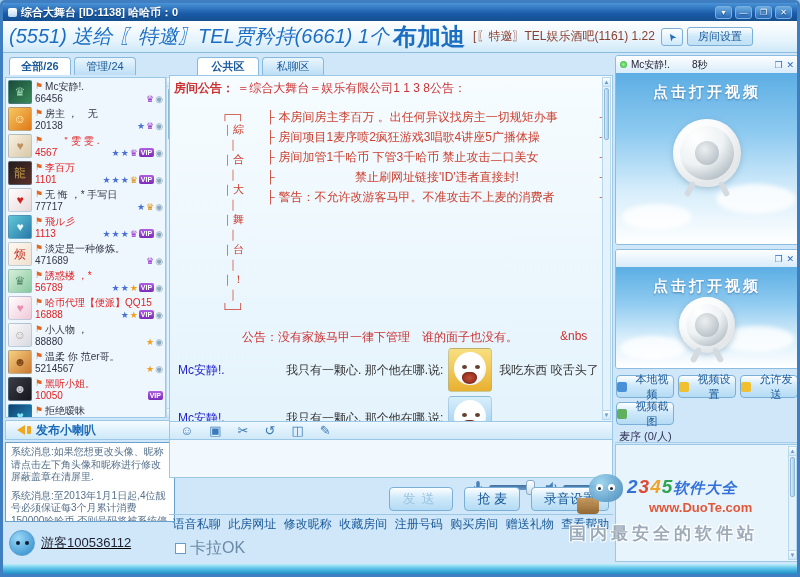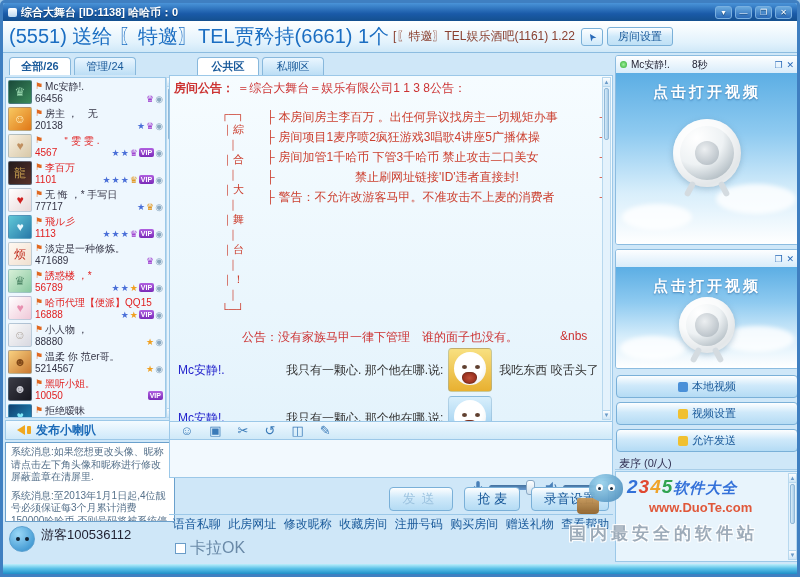--- a/index.html
+++ b/index.html
@@ -11,21 +11,21 @@
     background:linear-gradient(#4a94d8,#1a5aa8 60%,#14508f);display:flex;align-items:center;
     color:#fff;font-size:11px;font-weight:bold;padding:0 5px;text-shadow:0 1px 1px #0a3a6a;}
   .app-ico{width:9px;height:9px;background:linear-gradient(#fff,#bcd8f0);border-radius:2px;margin-right:4px;flex:none;}
   .win-controls{margin-left:auto;display:flex;gap:3px;}
   .wc{width:17px;height:13px;border:1px solid #7ab0e0;border-radius:3px;font-size:8px;line-height:11px;
     text-align:center;background:linear-gradient(#6aaade,#2a6ab8);color:#fff;font-weight:normal;}
   
   .marquee{position:absolute;left:0;top:18px;right:0;height:32px;
     background:linear-gradient(#ffffff,#e2f2fc 70%,#cfe8f8);border-bottom:1px solid #8cbce0;
     display:flex;align-items:center;padding:0 6px;white-space:nowrap;overflow:hidden;}
-  .mq-big{color:#1b6ec2;font-size:20px;}
+  .mq-big{color:#1b6ec2;font-size:20px;font-style:italic;}
   .mq-gift{color:#1b6ec2;font-size:24px;font-weight:bold;margin:0 4px;}
   .mq-small{color:#8a4030;font-size:12px;margin-left:4px;}
   .mq-btn{width:22px;height:18px;border:1px solid #7ab0d8;border-radius:3px;margin:0 4px 0 6px;
     background:linear-gradient(#fdfeff,#cfe9fa);color:#2a6ab8;font-size:10px;line-height:16px;text-align:center;}
   .mq-btn .ar{display:inline-block;transform:rotate(-125deg);}
   .room-set{height:19px;border:1px solid #7ab0d8;border-radius:3px;padding:0 10px;
     background:linear-gradient(#fdfeff,#cfe9fa 50%,#bfe0f5);color:#1a5a9a;font-size:11px;line-height:17px;}
   
   .col-left{position:absolute;left:2px;top:52px;width:170px;bottom:12px;}
   .col-mid{position:absolute;left:166px;top:52px;width:444px;bottom:12px;display:flex;flex-direction:column;}
@@ -53,21 +53,21 @@
     border-radius:2px;padding:0 2px;line-height:9px;}
   
   .horn-bar{position:absolute;left:0;right:0;bottom:122px;height:20px;display:flex;align-items:center;
     background:linear-gradient(#f4fbff,#cfe9fa);border:1px solid #9cc8e8;padding:0 6px;
     color:#1a6ab8;font-size:12px;font-weight:bold;}
   .horn-ico{width:0;height:0;border:5px solid transparent;border-right:8px solid #f0a820;margin-right:2px;}
   .horn-ico2{width:4px;height:8px;background:#f0a820;margin-right:5px;border-radius:1px;}
   .sysmsg{position:absolute;left:0;right:0;bottom:40px;height:80px;background:#fff;
     border:1px solid #6aa0cc;padding:3px 5px;color:#55708a;font-size:10px;line-height:12.5px;overflow:hidden;}
   .sysmsg p{margin:0 0 6px 0;}
-  .guest-row{position:absolute;left:0;right:0;bottom:2px;height:34px;display:flex;padding:0 4px;}
+  .guest-row{position:absolute;left:0;right:0;bottom:2px;height:34px;display:flex;align-items:center;padding:0 4px;text-decoration:underline;}
   .guest-av{width:26px;height:26px;border-radius:50%;flex:none;position:relative;
     background:radial-gradient(circle at 35% 30%,#9ad8f8,#2a88c8);border:1px solid #5aa0d0;}
   .guest-av::before{content:"";position:absolute;left:6px;top:10px;width:4px;height:4px;border-radius:50%;
     background:#123;box-shadow:9px 0 0 #123;}
   .guest-name{font-size:13px;color:#223;margin-left:6px;}
   
   .chat-area{position:relative;flex:1;margin-top:0;background:linear-gradient(#f6fcff,#e4f3fc);
     border:1px solid #9cc8e8;overflow:hidden;}
   .room-notice{padding:4px 4px 0 4px;font-size:12px;color:#cc3333;}
   .room-notice b{font-weight:bold;}
@@ -140,21 +140,21 @@
   .cam-ico{position:absolute;left:50%;top:46px;width:68px;height:68px;margin-left:-34px;}
   .v-p2 .cam-ico{top:30px;width:56px;height:56px;margin-left:-28px;}
   .cam-ring{position:absolute;inset:0;border-radius:50%;
     background:radial-gradient(circle at 35% 28%,#ffffff,#eef2f4 40%,#aeb9c0 72%,#e2e8ec);
     box-shadow:inset 0 0 0 7px rgba(255,255,255,.65),0 2px 6px rgba(90,130,160,.4);}
   .cam-hole{position:absolute;left:50%;top:50%;width:24px;height:24px;margin:-12px 0 0 -12px;border-radius:50%;
     background:radial-gradient(circle at 40% 35%,#eceff1,#aab4bc);}
   .cam-fl,.cam-fr{position:absolute;bottom:-10px;width:6px;height:16px;border-radius:3px;background:#d4dbe0;}
   .cam-fl{left:14px;transform:rotate(28deg);}
   .cam-fr{right:14px;transform:rotate(-28deg);}
-  .v-btns{flex:none;display:grid;grid-template-columns:1fr;gap:4px;padding:6px 1px 2px;}
+  .v-btns{flex:none;display:grid;grid-template-columns:1fr 1fr 1fr;gap:4px;padding:6px 1px 2px;text-align:center;}
   .v-btn{height:23px;border:1px solid #7ab0d8;border-radius:4px;display:flex;align-items:center;
     justify-content:center;gap:4px;background:linear-gradient(#fdfeff,#cfe9fa 45%,#b4dbf4);
     font-size:11px;color:#1a5a9a;}
   .vb-ico{width:10px;height:10px;border-radius:2px;flex:none;}
   .queue-label{flex:none;height:16px;font-size:11px;color:#335;padding:2px 4px 0;border-bottom:1px solid #a8cde8;}
   .queue-list{position:relative;flex:1;background:#e8f4fc;border:1px solid #9cc8e8;margin-top:1px;overflow:hidden;}
   
   .watermark{position:absolute;right:2px;bottom:12px;width:230px;height:92px;pointer-events:none;opacity:.95;}
   .wm-mascot{position:absolute;left:12px;top:4px;width:46px;height:40px;}
   .wm-head{position:absolute;right:0;top:0;width:34px;height:28px;border-radius:50% 50% 45% 45%;
@@ -186,20 +186,21 @@
     <div class="win-controls">
       <span class="wc">▾</span>
       <span class="wc">—</span>
       <span class="wc">❐</span>
       <span class="wc">✕</span>
     </div>
   </div>
 
   <div class="marquee">
     <span class="mq-big">(5551) 送给 〖特邀〗TEL贾矜持(6661) 1个</span>
+    <span class="mq-gift">布加迪</span>
     <span class="mq-small">[〖特邀〗TEL娱乐酒吧(1161) 1.22</span>
     <span class="mq-btn"><span class="ar">➤</span></span>
     <span class="room-set">房间设置</span>
   </div>
 
   <div class="col-left">
     <div class="tabs">
       <span class="tab active">全部/26</span>
       <span class="tab">管理/24</span>
     </div>
@@ -631,20 +632,24 @@
         <span>本地视频</span>
       </span>
       <span class="v-btn">
         <span class="vb-ico" style="background:#f0c030"></span>
         <span>视频设置</span>
       </span>
       <span class="v-btn">
         <span class="vb-ico" style="background:#f0c030"></span>
         <span>允许发送</span>
       </span>
+      <span class="v-btn">
+        <span class="vb-ico" style="background:#60b060"></span>
+        <span>视频截图</span>
+      </span>
     </div>
     <div class="queue-label">麦序 (0/人)</div>
     <div class="queue-list">
       <div class="vscroll sb-queue">
         <span class="vs-btn vs-top">▲</span>
         <span class="vs-thumb" style="height:40px"></span>
         <span class="vs-btn vs-bot">▼</span>
       </div>
     </div>
   </div>

